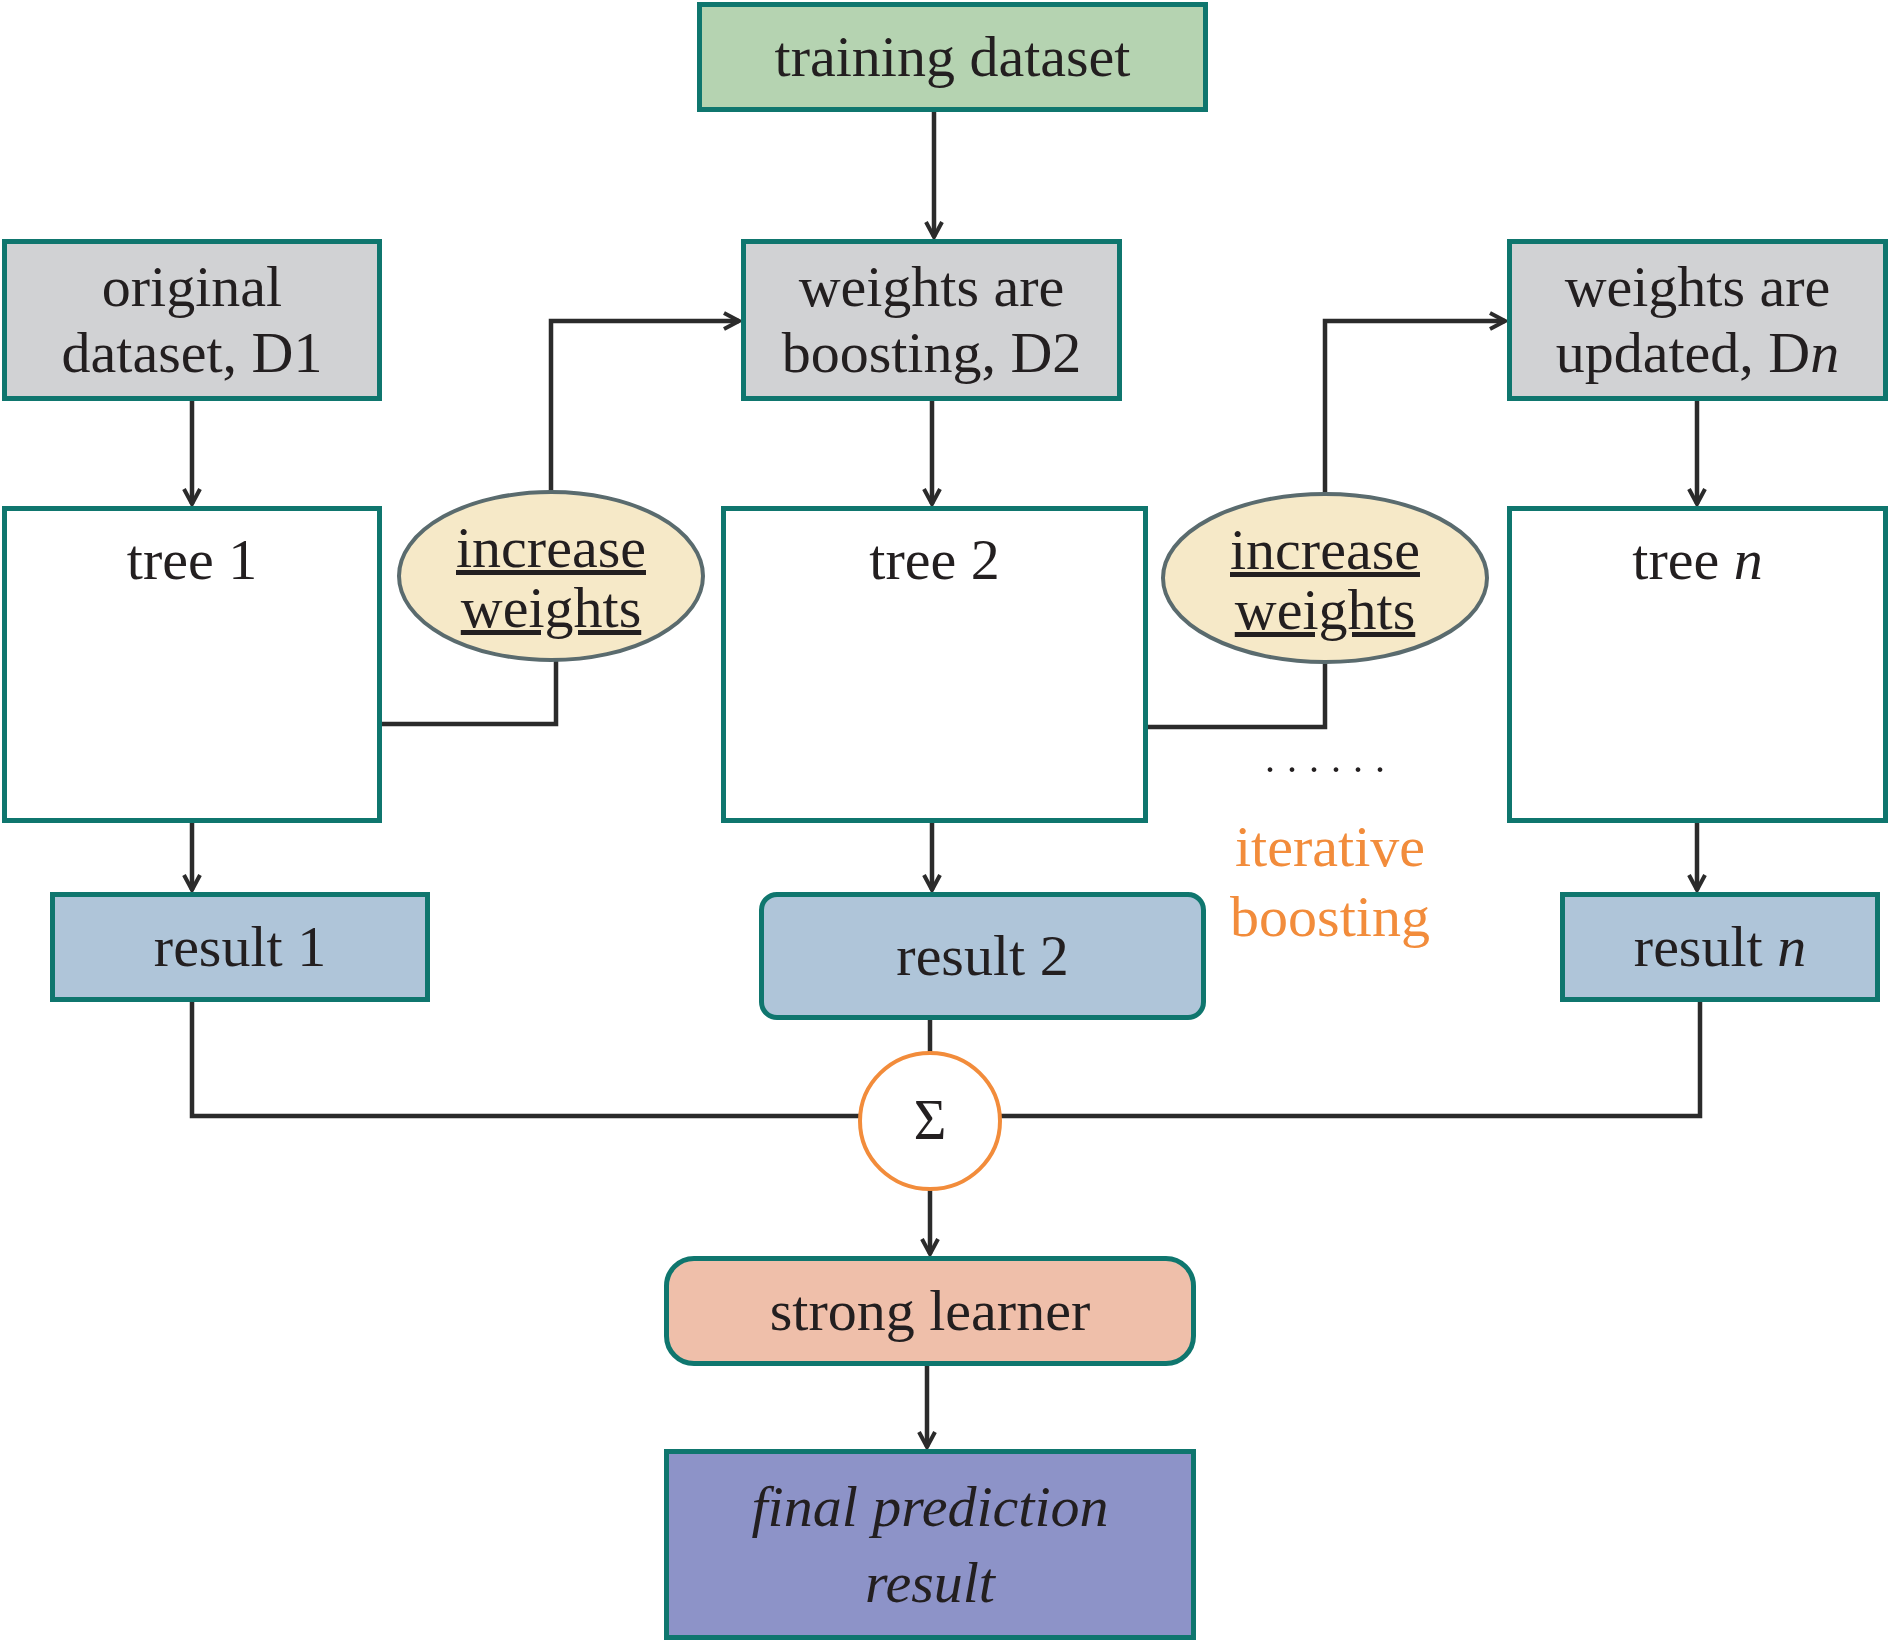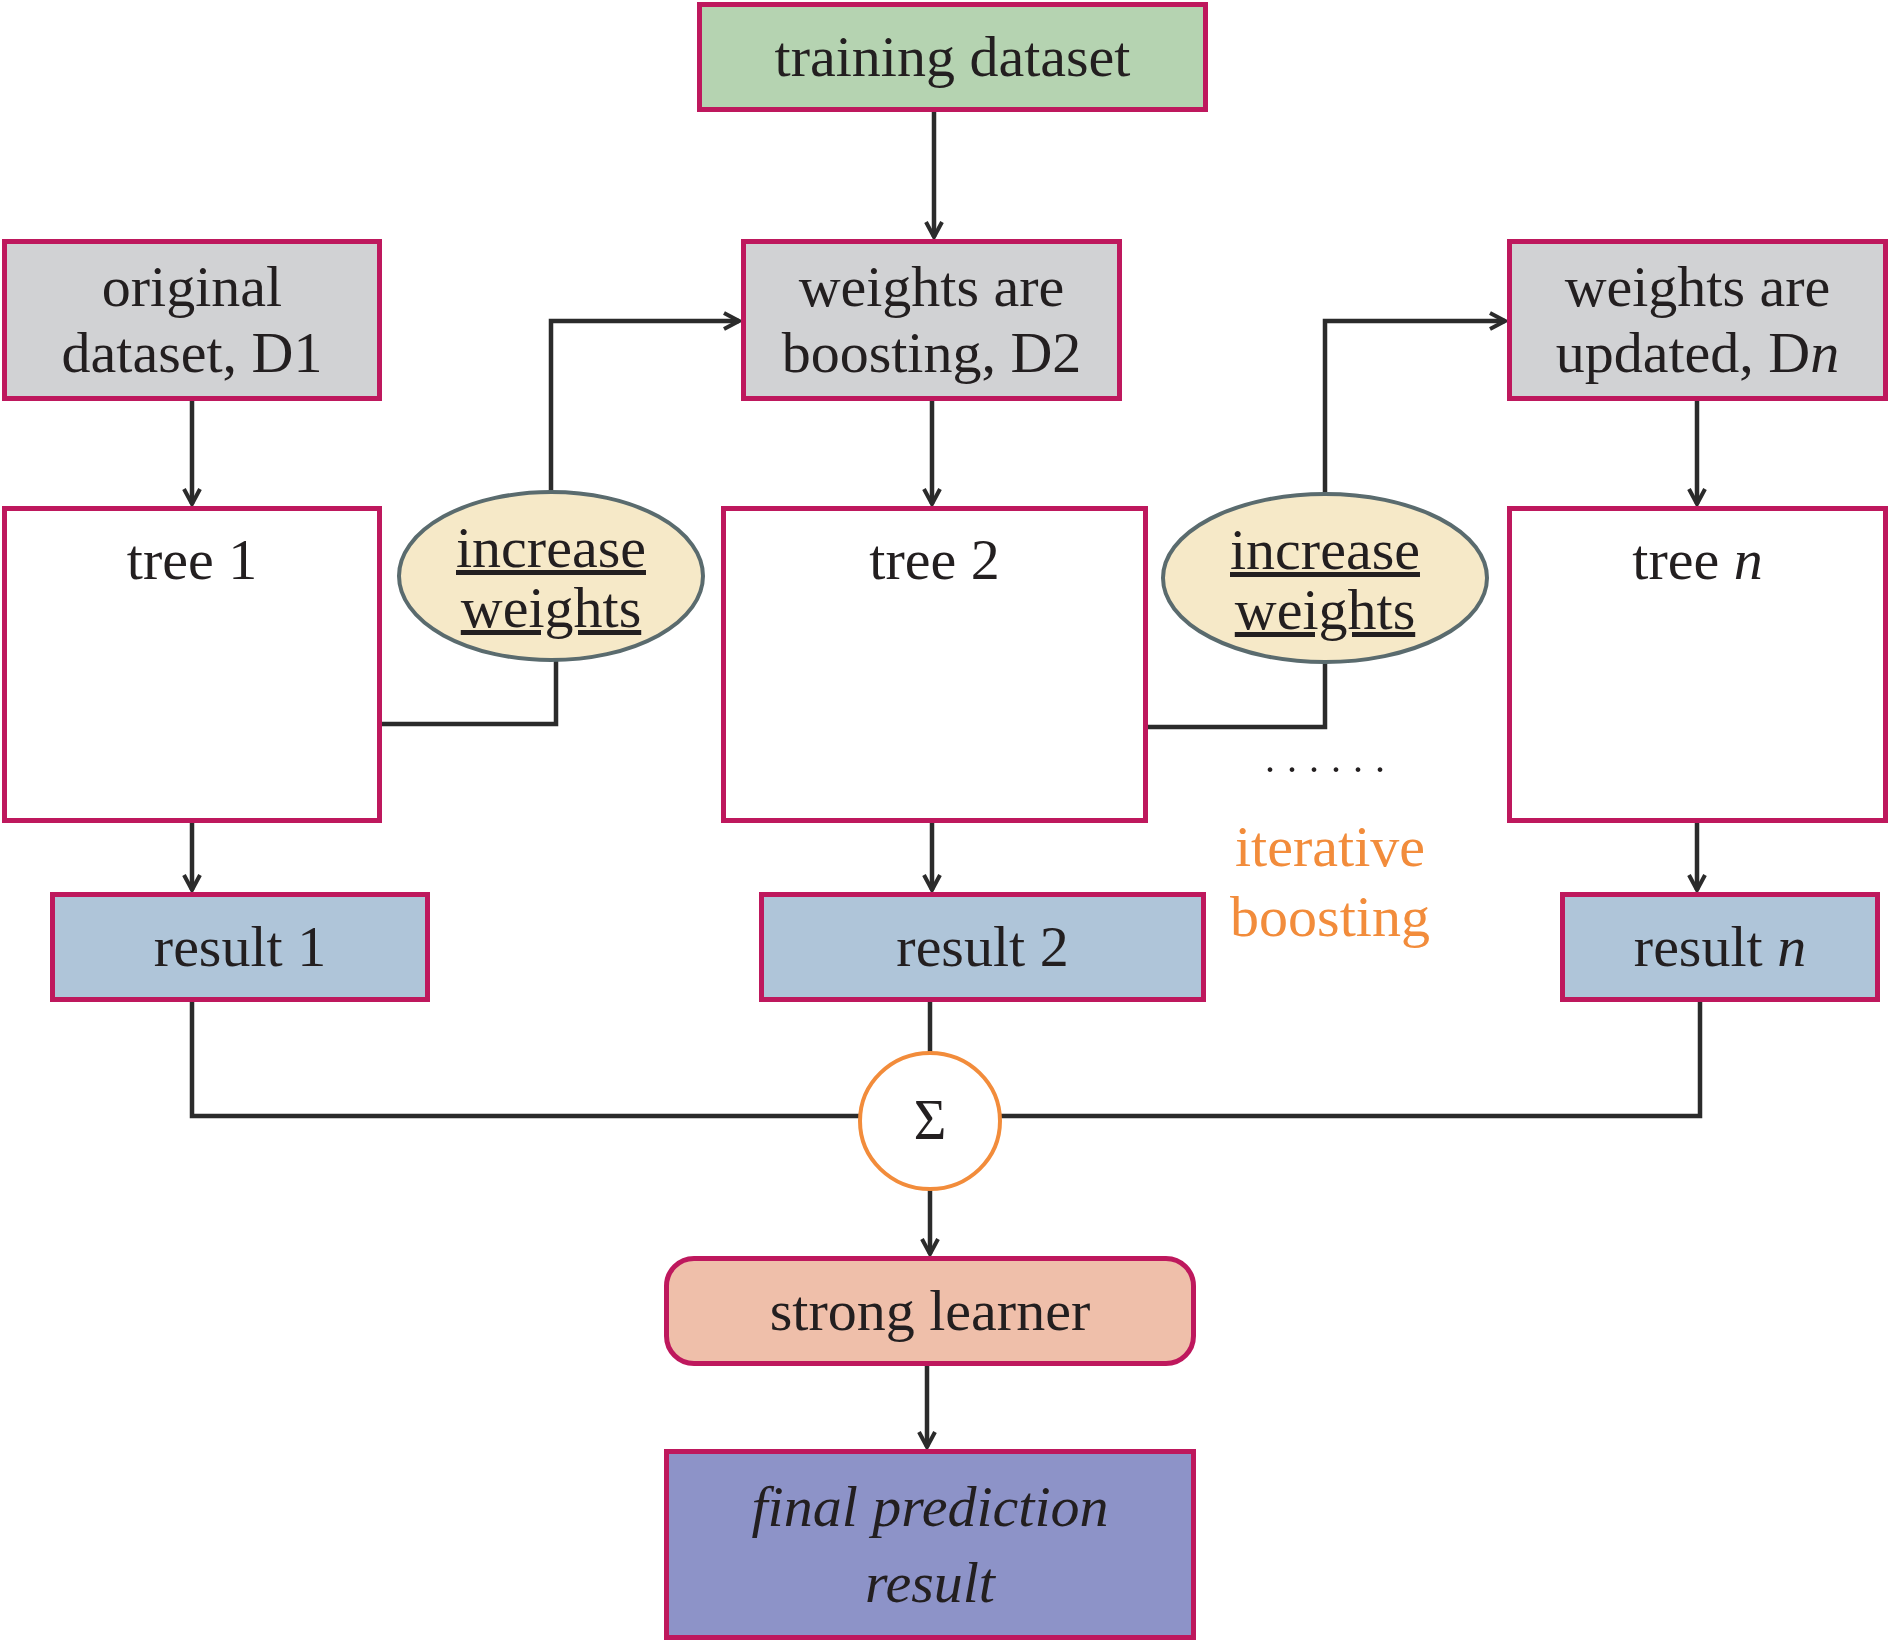--- a/index.html
+++ b/index.html
@@ -1,19 +1,19 @@
 <!DOCTYPE html>
 <html><head>
 <meta charset="utf-8">
 <style>
   html, body { margin: 0; padding: 0; background: #ffffff; }
   body { width: 1890px; height: 1642px; position: relative; overflow: hidden;
          font-family: "Liberation Serif", "DejaVu Serif", serif; color: #231f20; }
   svg.diagram { position: absolute; left: 0; top: 0; width: 1890px; height: 1642px; }
-  .box { position: absolute; box-sizing: border-box; border: 5px solid #be185d;
+  .box { position: absolute; box-sizing: border-box; border: 5px solid #0f766e;
          display: flex; align-items: center; justify-content: center; text-align: center; }
   .lbl { font-size: 58px; line-height: 66px; white-space: pre-line; }
   .green { background: #b5d3b1; }
   .gray { background: #d1d2d4; }
   .white { background: #ffffff; align-items: flex-start; }
   .blue { background: #afc5d9; margin-left: 48px; }
   .salmon { background: #efbfaa; border-radius: 30px; }
   .purple { background: #8d93c8; }
   .tree-title { margin-top: 16px; }
   .ell-lbl { position: absolute; text-align: center; font-size: 58px; line-height: 60px; white-space: pre-line; text-decoration: underline; }
@@ -148,21 +148,21 @@
 <div class="ell-lbl" style="left:1175px;top:520px;width:300px;">increase
 weights</div>
 
 <div class="dots" style="left:1265px;top:735px;">......</div>
 <div class="orange-text" style="left:1180px;top:812px;width:300px;">iterative
 boosting</div>
 
 <div class="box blue" style="left:2px;top:892px;width:380px;height:110px;">
   <span class="lbl"><span>result 1</span></span>
 </div>
-<div class="box blue" style="left:711px;top:892px;width:447px;height:110px;">
+<div class="box blue" style="left:711px;top:892px;width:447px;height:128px;border-radius:18px;">
   <span class="lbl"><span>result 2</span></span>
 </div>
 <div class="box blue" style="left:1512px;top:892px;width:320px;height:110px;">
   <span class="lbl"><span>result </span><i class="n">n</i></span>
 </div>
 
 <div class="sigma" style="left:880px;top:1088px;width:100px;">Σ</div>
 
 <div class="box salmon" style="left:664px;top:1256px;width:532px;height:110px;">
   <span class="lbl">strong learner</span>

